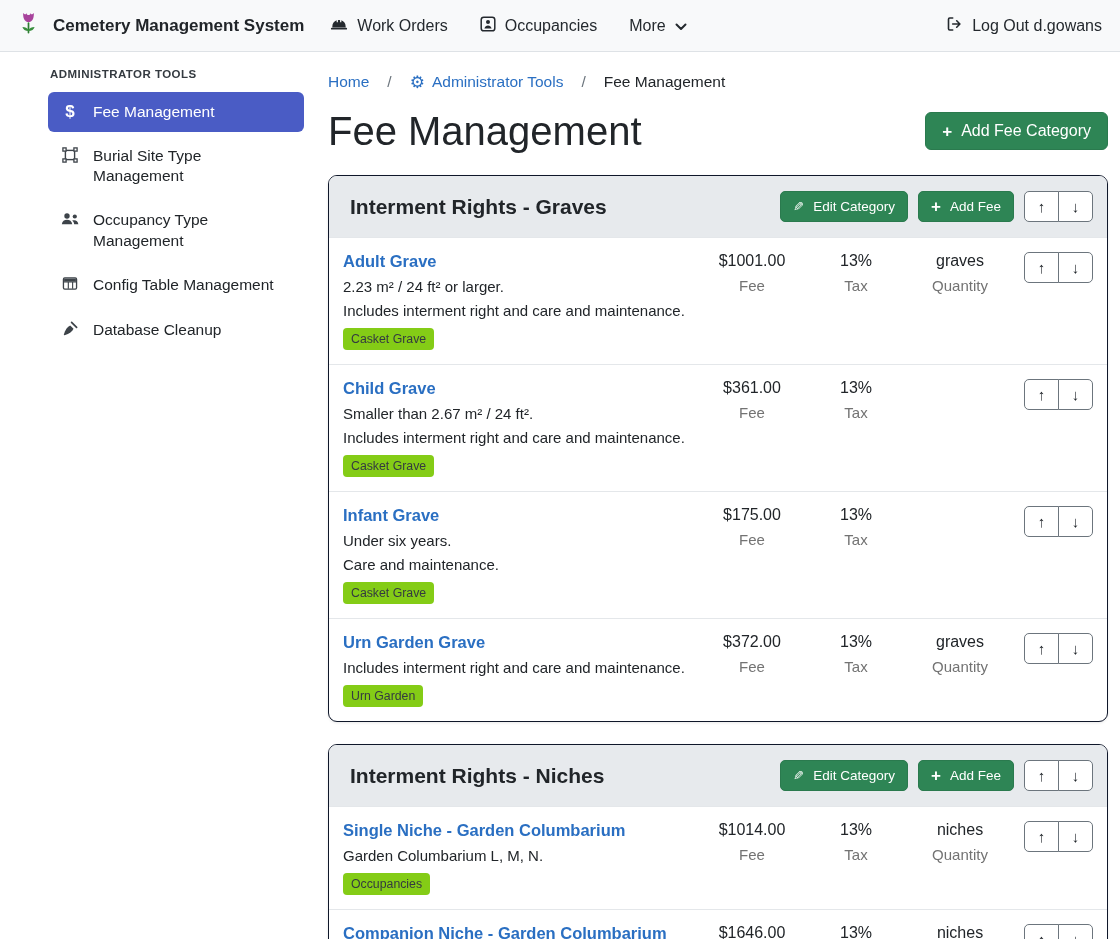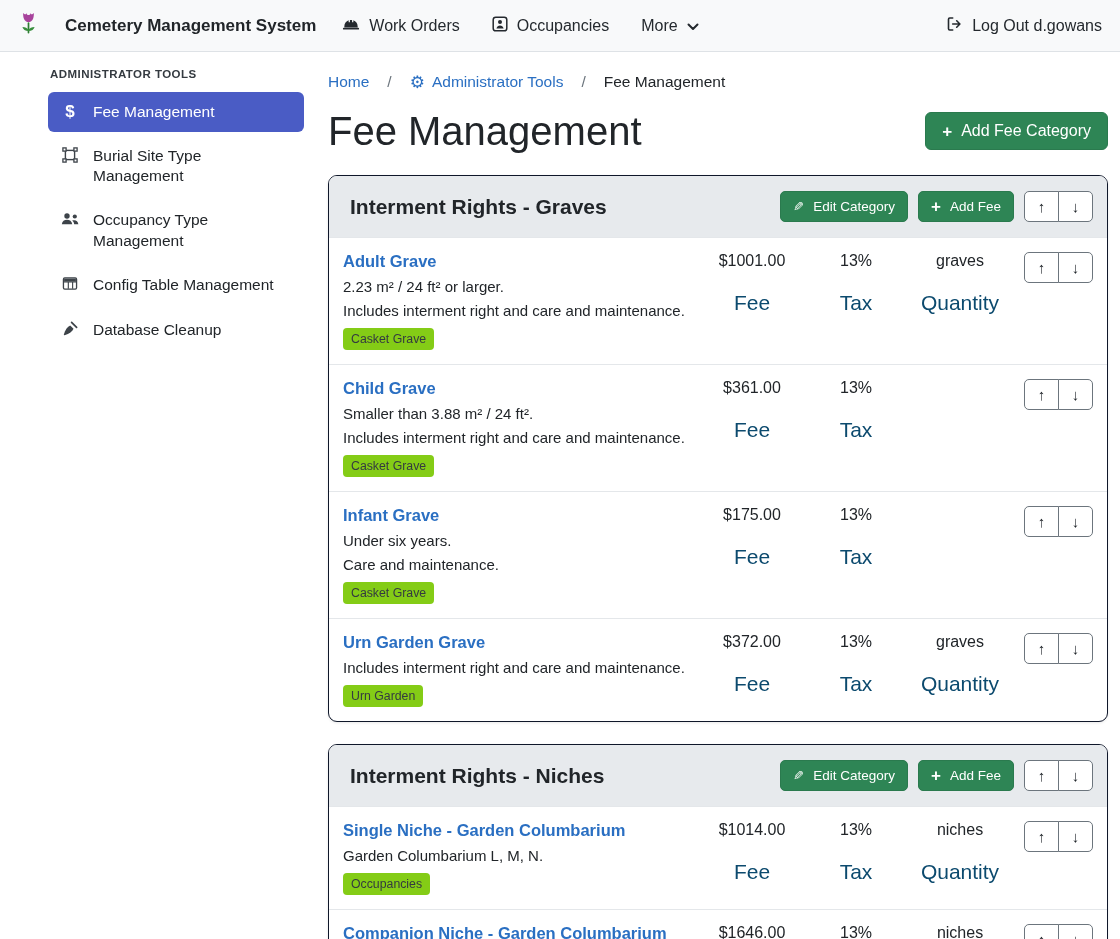--- a/index.html
+++ b/index.html
@@ -6,21 +6,21 @@
   html,body { width:1120px; height:939px; overflow:hidden; }
   body {
     font-family: "Liberation Sans", "DejaVu Sans", sans-serif;
     background:#fff; color:#212529; font-size:16px;
   }
   
   .navbar {
     height:52px; background:#f8f9fa; border-bottom:1px solid #dee2e6;
     display:flex; align-items:center; padding:0 18px;
   }
-  .brand { display:flex; align-items:center; gap:26px; font-weight:700; font-size:17px; color:#212529; text-decoration:none; }
+  .brand { display:flex; align-items:center; gap:14px; font-weight:700; font-size:17px; color:#212529; text-decoration:none; }
   .nav-links { display:flex; align-items:center; margin-left:26px; gap:32px; }
   .nav-link { display:flex; align-items:center; gap:9px; color:#24292e; text-decoration:none; font-size:16px; cursor:pointer; }
   .nav-link svg { flex:0 0 auto; }
   .nav-right { margin-left:auto; }
   
   .layout { display:flex; height:887px;padding-left:36px; }
   
   .sidebar { width:280px; flex:0 0 280px; padding:16px 12px 0 12px; background:#fff; }
   .sidebar-heading { font-size:11.5px; font-weight:700; letter-spacing:.45px; color:#343a40; margin:0 0 12px 2px; }
   .side-item {
@@ -70,21 +70,21 @@
   .card-actions { margin-left:auto; display:flex; align-items:center; gap:10px; }
   
   .fee-row { display:flex; align-items:flex-start; padding:14px 14px 14px 14px; border-top:1px solid #e4e7ea; }
   .fee-row:first-of-type { border-top:none; }
   .fee-main { flex:1; min-width:0; padding-right:10px; }
   .fee-name { color:#2a6fc2; font-weight:600; font-size:16.5px; text-decoration:none; display:inline-block; }
   .fee-desc { font-size:15px; color:#212529; margin-top:7px; }
   .badge { display:inline-block; background:#84cc16; color:#343a40; font-size:12.3px; padding:4px 8px; border-radius:4px; margin-top:9px; }
   .fee-col { width:104px; flex:0 0 104px; text-align:center; }
   .fee-col .val { font-size:16px; color:#212529; }
-  .fee-col .lbl { font-size:21px; color:#0c4a6e; margin-top:21px; }
+  .fee-col .lbl { font-size:15px; color:#737373; margin-top:7px; }
   .fee-arrows { margin-left:12px; flex:0 0 auto; }
   .hide-if-empty:empty { display:none; }
 </style>
 </head>
 <body>
 
 <div class="navbar">
   <a class="brand">
     <span>
       <svg width="21" height="26" viewBox="0 0 22 26">
@@ -255,21 +255,21 @@
         </div>
         <span class="btn-group fee-arrows">
           <button class="btn-arrow">↑</button>
           <button class="btn-arrow">↓</button>
         </span>
       </div>
 
       <div class="fee-row">
         <div class="fee-main">
           <a class="fee-name">Child Grave</a>
-          <div class="fee-desc hide-if-empty">Smaller than 3.88 m² / 24 ft².</div>
+          <div class="fee-desc hide-if-empty">Smaller than 2.67 m² / 24 ft².</div>
           <div class="fee-desc hide-if-empty">Includes interment right and care and maintenance.</div>
           <span class="badge">Casket Grave</span>
         </div>
         <div class="fee-col">
           <div class="val">$361.00</div>
           <div class="lbl">Fee</div>
         </div>
         <div class="fee-col">
           <div class="val">13%</div>
           <div class="lbl">Tax</div>

